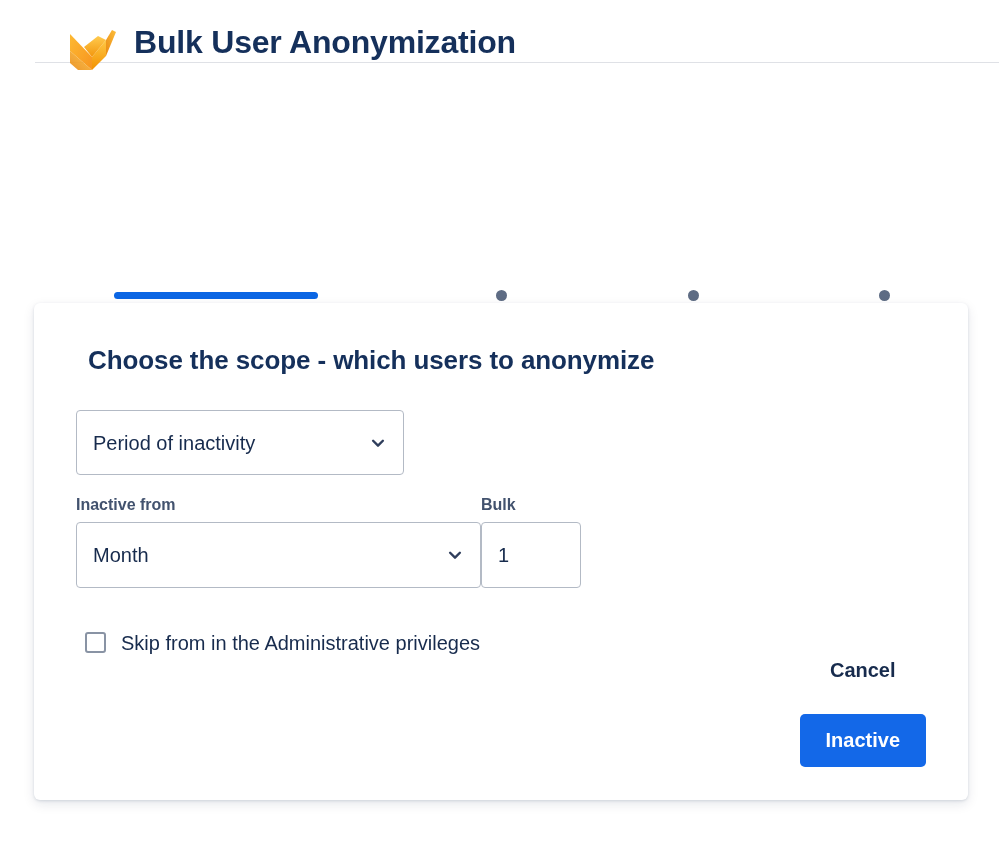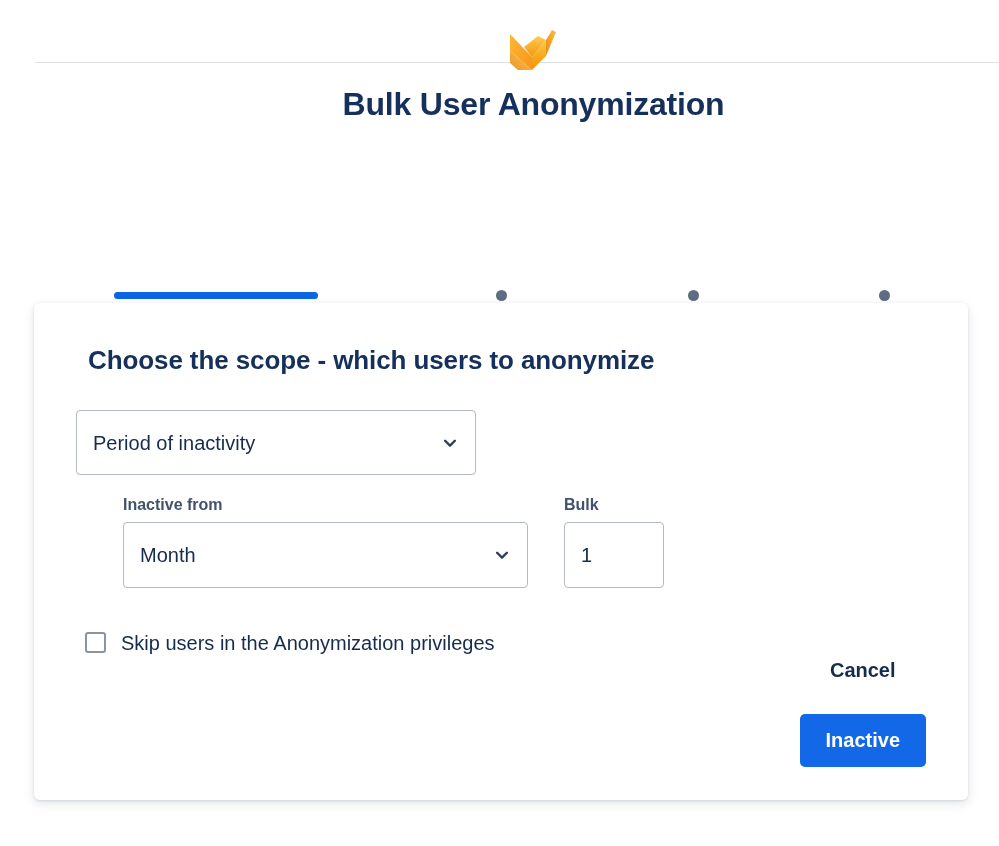--- a/index.html
+++ b/index.html
@@ -11,26 +11,25 @@
     height: 846px;
     background: #ffffff;
     font-family: "Liberation Sans", sans-serif;
     color: #172B4D;
     overflow: hidden;
   }
 
   
   .app-header {
     display: flex;
-    align-items: center;
+    align-items: flex-start;
     gap: 14px;
     padding: 26px 0 0 68px;
     height: 62px;
     box-sizing: border-box;
-    flex-direction: column;
   }
   .logo-mark {
     width: 52px;
     height: 48px;
     flex: 0 0 auto;
     display: block;
   }
   .app-title {
     font-size: 32px;
     font-weight: bold;
@@ -132,31 +131,29 @@
   .chevron {
     position: absolute;
     right: 16px;
     top: 50%;
     transform: translateY(-50%);
     width: 18px;
     height: 18px;
     display: block;
   }
   .scope-select {
-    width: 400px;
+    width: 328px;
     height: 65px;
     margin-bottom: 22px;
     margin-top: 28px;
   }
 
   .field-row {
     display: flex;
     align-items: flex-start;
-    gap: 36px;
-    margin-left: 47px;
   }
   .field-label {
     font-size: 16px;
     font-weight: bold;
     color: #42526E;
     display: block;
     margin-bottom: 9px;
     line-height: 1;
   }
   .period-select {
@@ -300,21 +297,21 @@
       </div>
 
       <div>
         <label class="field-label">Bulk</label>
         <input class="count-input" type="text" value="1" style="">
       </div>
     </div>
 
     <div class="checkbox-row">
       <span class="checkbox-box"></span>
-      <span class="checkbox-label">Skip users in the Anonymization privileges</span>
+      <span class="checkbox-label">Skip from in the Administrative privileges</span>
     </div>
   </div>
 
   <div class="card-actions">
     <button class="btn-cancel">Cancel</button>
     <button class="btn-generate">Inactive</button>
   </div>
 </div>
 
 </body></html>

